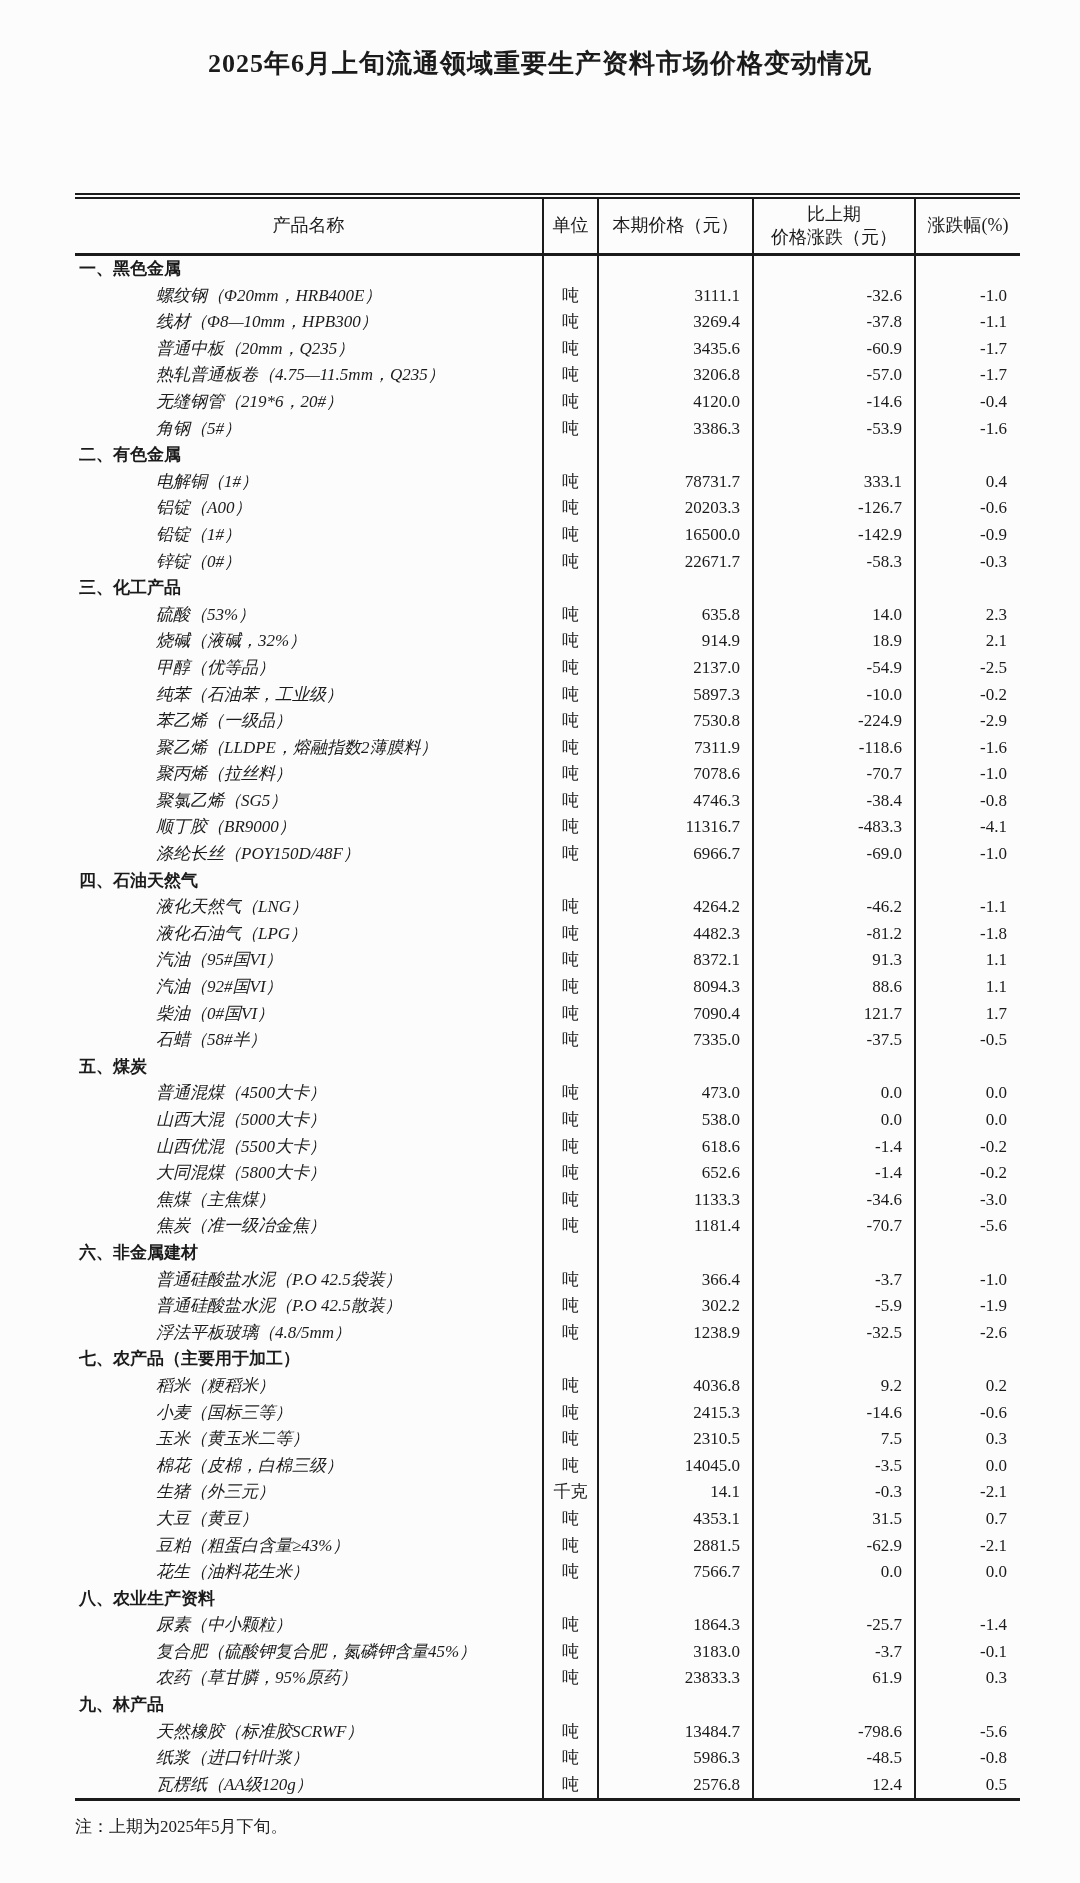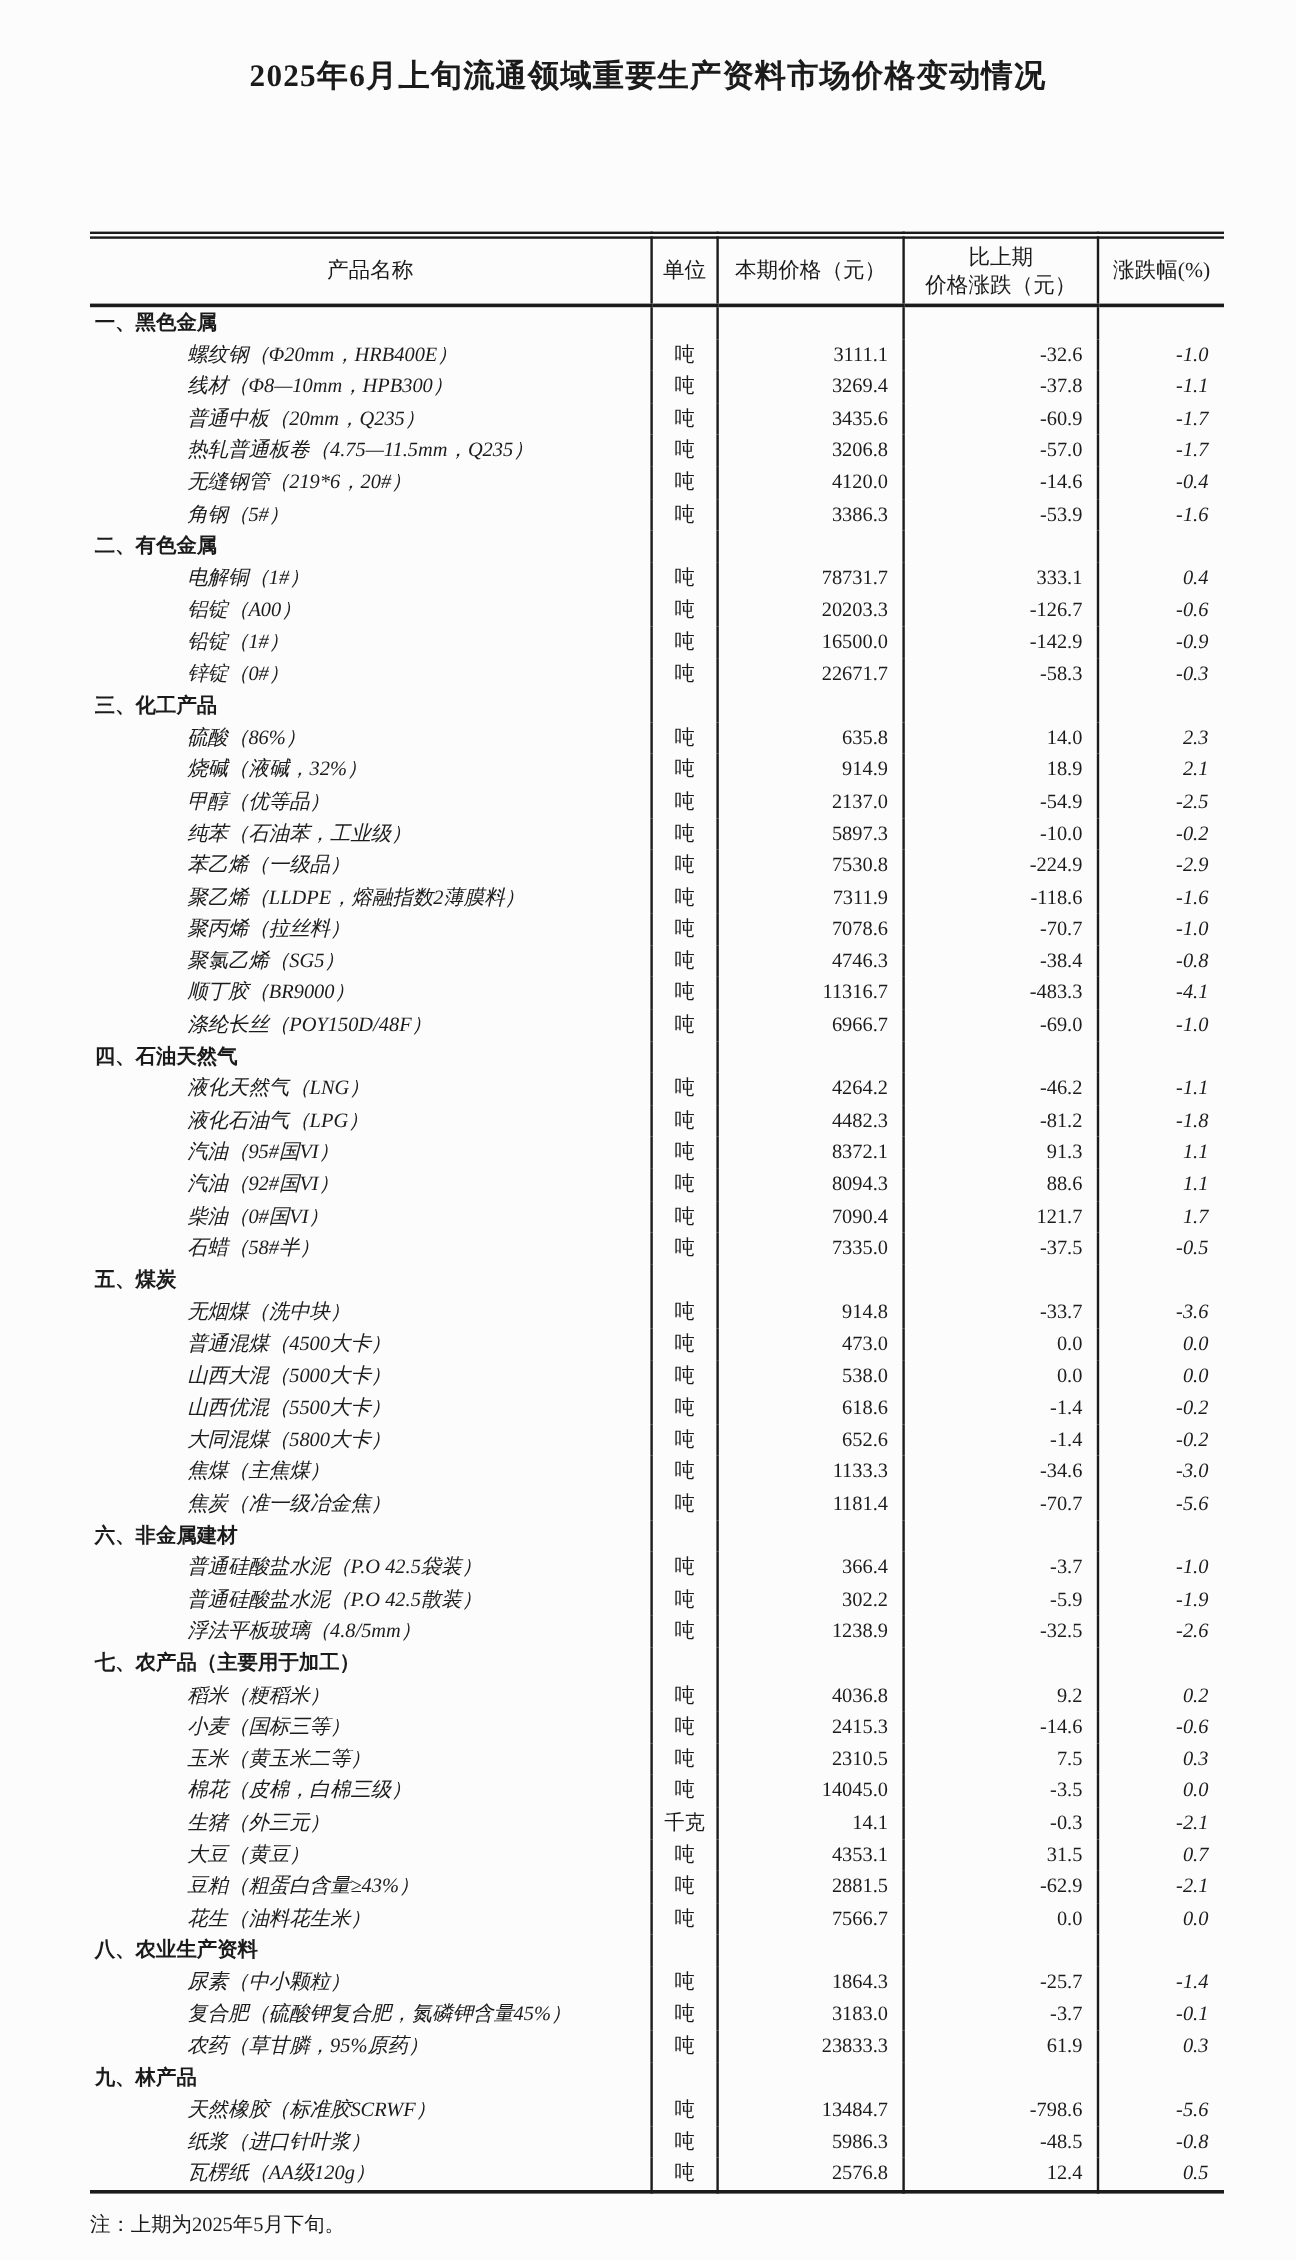--- a/index.html
+++ b/index.html
@@ -37,21 +37,21 @@
   tbody td:nth-child(n+2){border-left:2px solid #1b1b1b;}
   td.name-cell.product-name{padding-left:81px;font-style:italic;}
   td.name-cell.section-label{
     padding-left:4px;font-weight:700;
     font-family:"Liberation Sans","DejaVu Sans",sans-serif;
     font-size:17px;
   }
   td.unit-cell{text-align:center;}
   td.price-cell{text-align:right;padding-right:12px;padding-left:20px;}
   td.change-cell{text-align:right;padding-right:12px;}
-  td.pct-cell{text-align:right;padding-right:13px;font-style:italic;}
+  td.pct-cell{text-align:right;padding-right:13px;}
   .note{
     margin:14px 0 0 75px;
     font-size:17px;
   }
 </style>
 </head>
 <body>
 
 <div class="page">
 
@@ -171,21 +171,21 @@
           <td class="pct-cell">-0.3</td>
         </tr>
         <tr>
           <td class="name-cell section-label">三、化工产品</td>
           <td class="unit-cell"></td>
           <td class="price-cell"></td>
           <td class="change-cell"></td>
           <td class="pct-cell"></td>
         </tr>
         <tr>
-          <td class="name-cell product-name">硫酸（86%）</td>
+          <td class="name-cell product-name">硫酸（53%）</td>
           <td class="unit-cell">吨</td>
           <td class="price-cell">635.8</td>
           <td class="change-cell">14.0</td>
           <td class="pct-cell">2.3</td>
         </tr>
         <tr>
           <td class="name-cell product-name">烧碱（液碱，32%）</td>
           <td class="unit-cell">吨</td>
           <td class="price-cell">914.9</td>
           <td class="change-cell">18.9</td>
@@ -295,27 +295,20 @@
           <td class="price-cell">7335.0</td>
           <td class="change-cell">-37.5</td>
           <td class="pct-cell">-0.5</td>
         </tr>
         <tr>
           <td class="name-cell section-label">五、煤炭</td>
           <td class="unit-cell"></td>
           <td class="price-cell"></td>
           <td class="change-cell"></td>
           <td class="pct-cell"></td>
-        </tr>
-        <tr>
-          <td class="name-cell product-name">无烟煤（洗中块）</td>
-          <td class="unit-cell">吨</td>
-          <td class="price-cell">914.8</td>
-          <td class="change-cell">-33.7</td>
-          <td class="pct-cell">-3.6</td>
         </tr>
         <tr>
           <td class="name-cell product-name">普通混煤（4500大卡）</td>
           <td class="unit-cell">吨</td>
           <td class="price-cell">473.0</td>
           <td class="change-cell">0.0</td>
           <td class="pct-cell">0.0</td>
         </tr>
         <tr>
           <td class="name-cell product-name">山西大混（5000大卡）</td>

